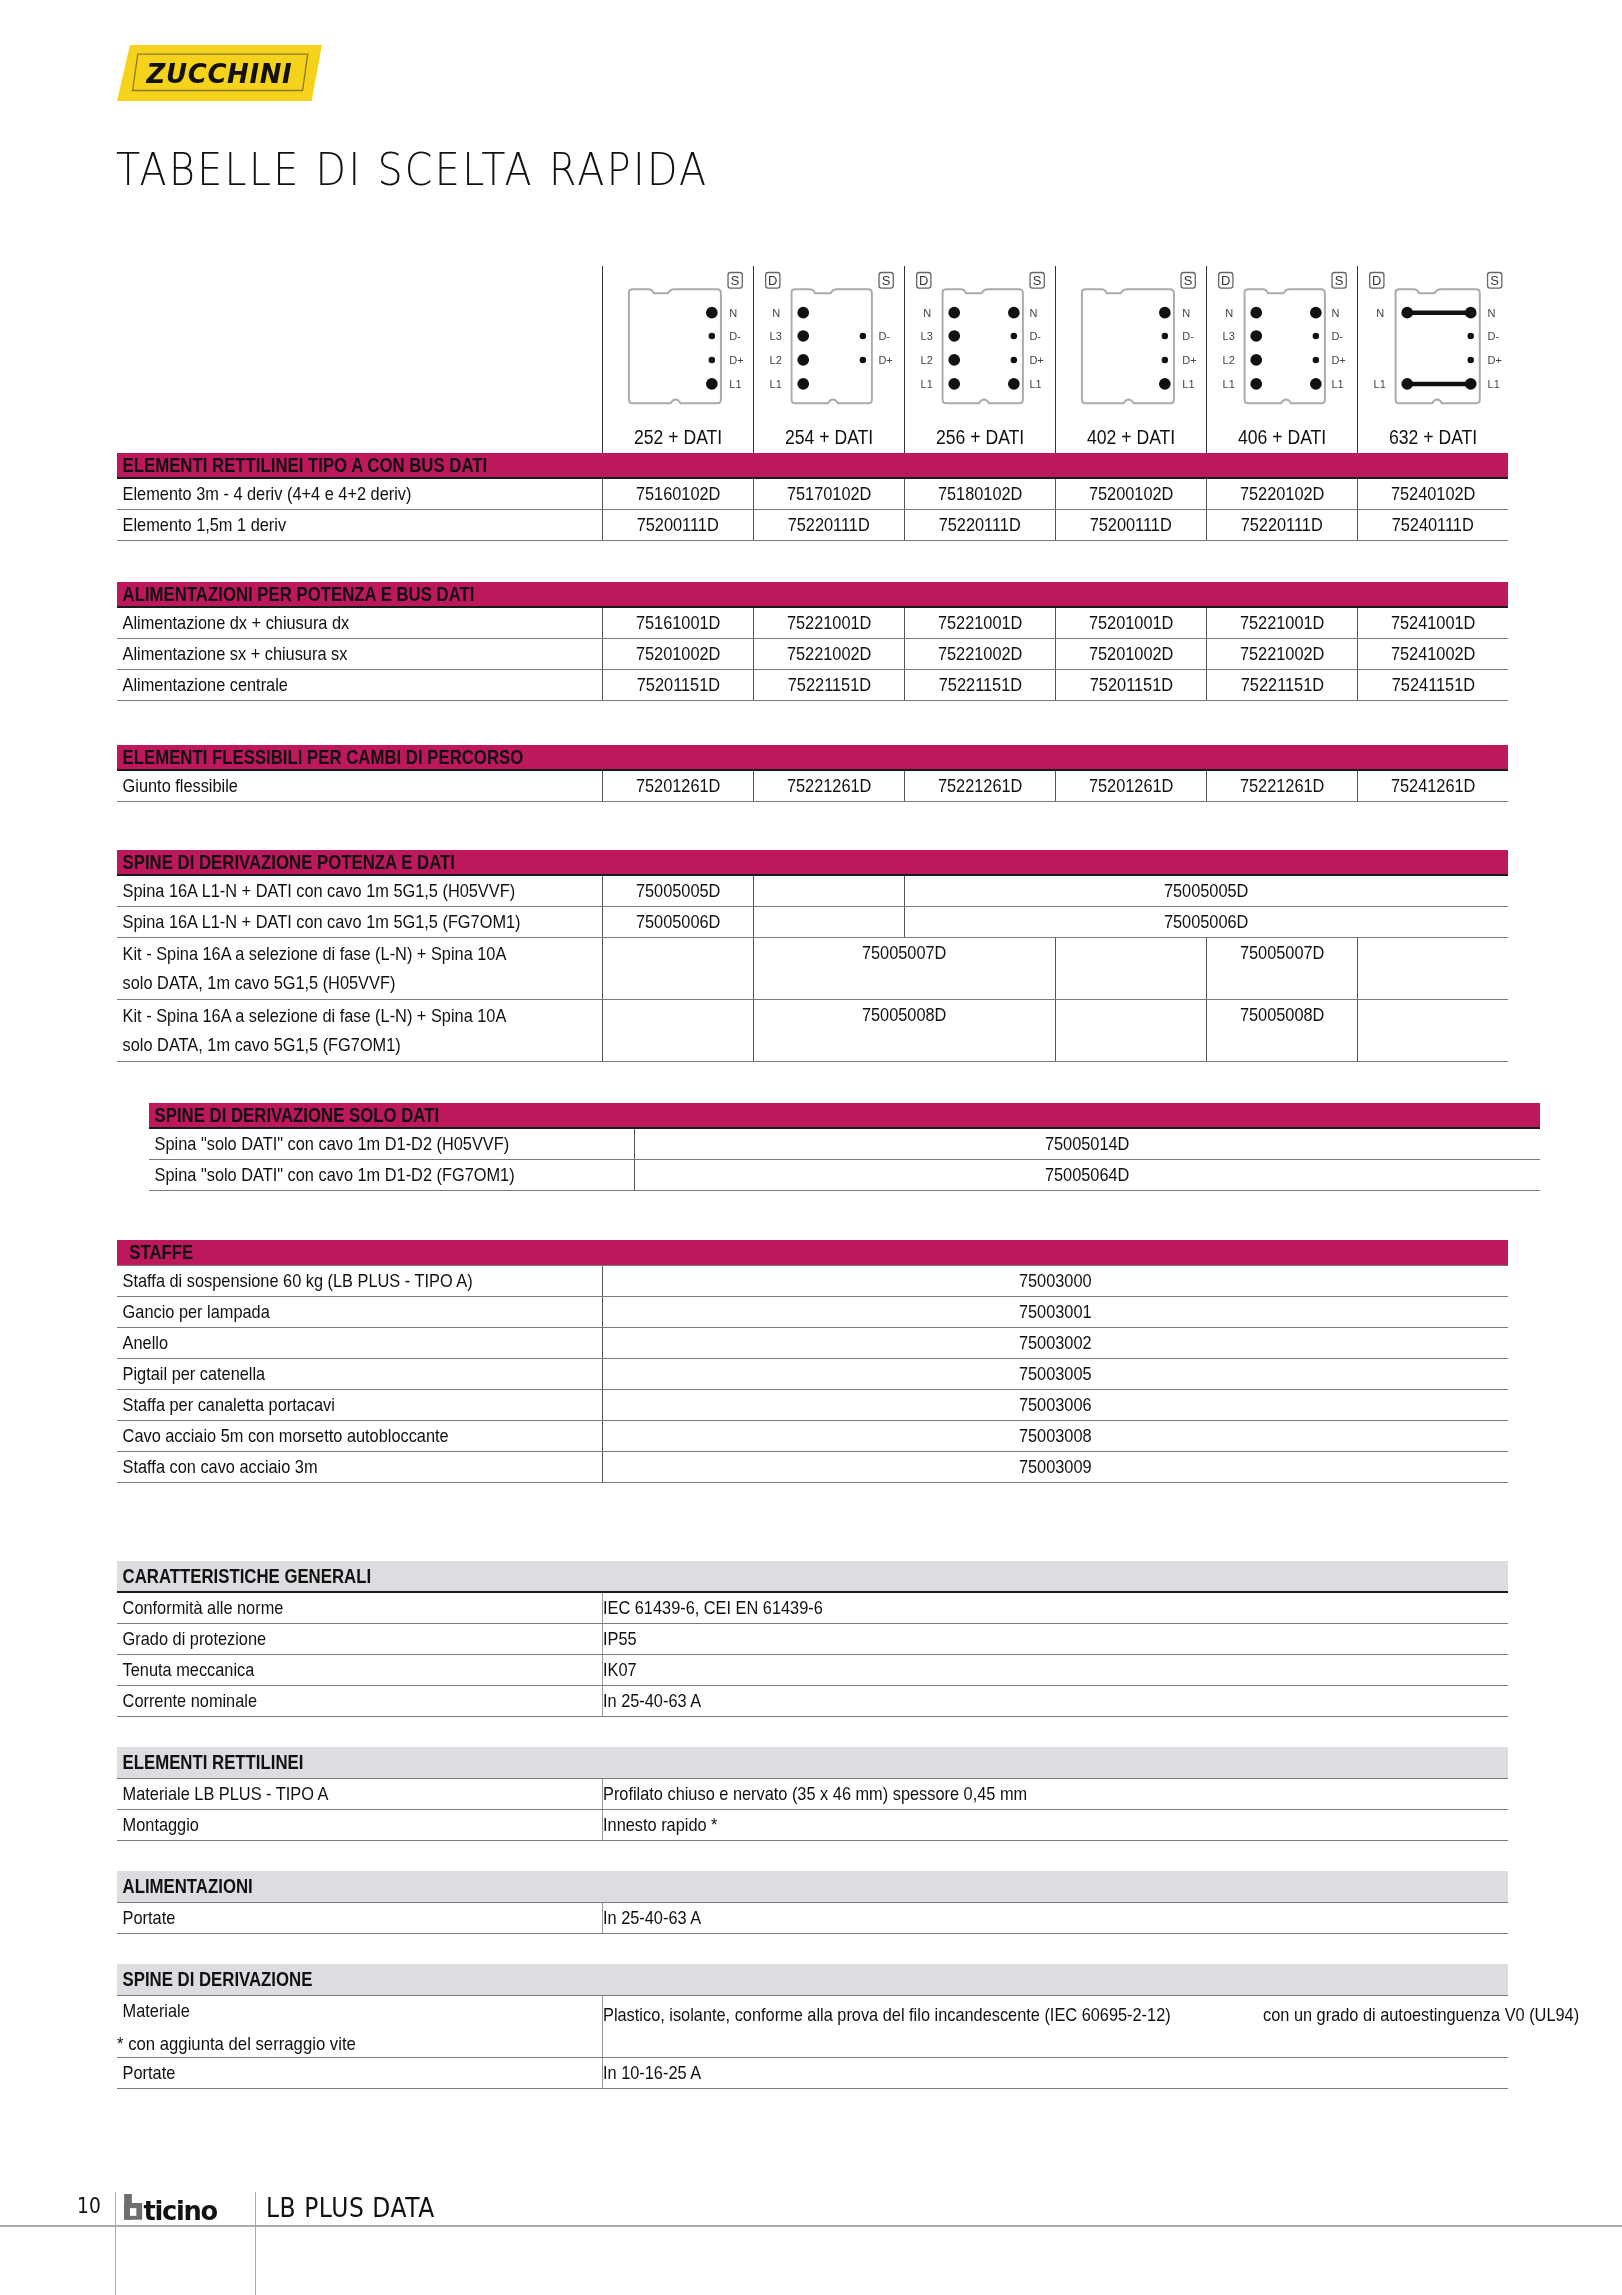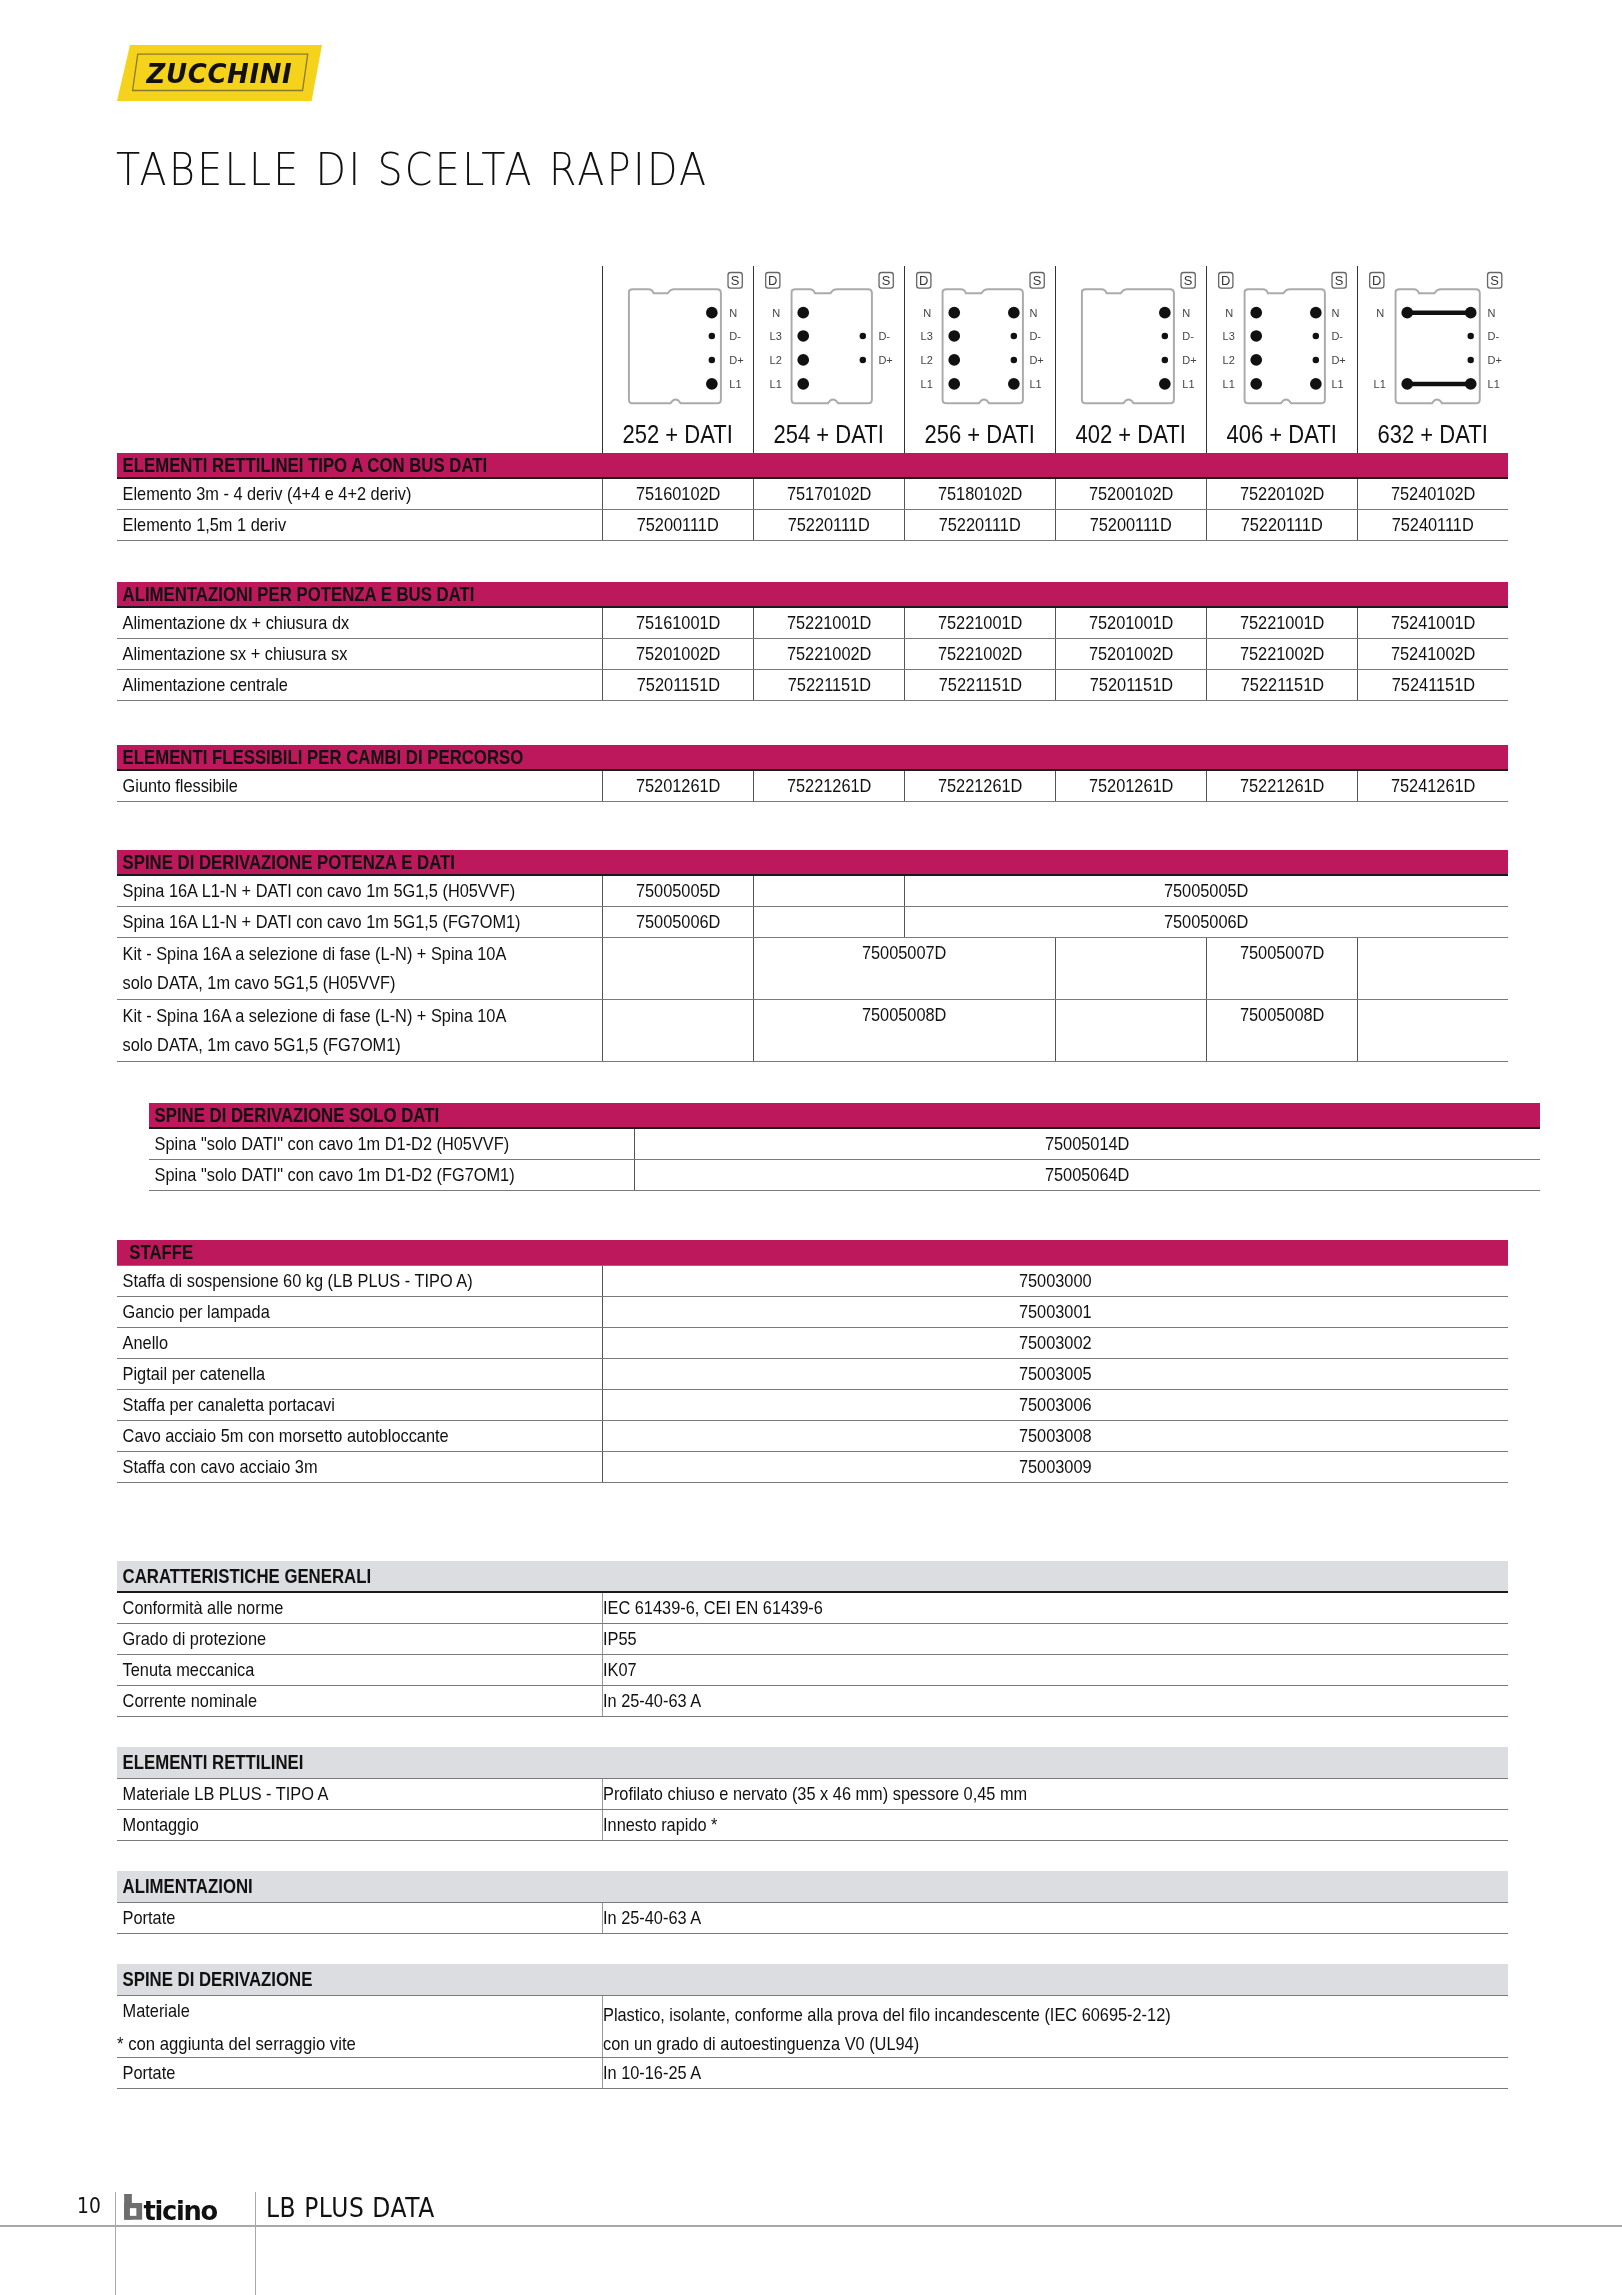--- a/index.html
+++ b/index.html
@@ -26,21 +26,21 @@
   .sec span { font-size:19.5px; font-weight:bold; padding-left:6.5px; white-space:nowrap; display:inline-block;
               transform:scaleX(0.86); transform-origin:left; }
 
   .tall { height:62px; align-items:flex-start; }
   .tall .lab { line-height:29px; padding-top:1.3px; white-space:normal; }
   .tall .cell { align-items:flex-start; padding-top:3.9px; }
 
   
   .hdr { position:absolute; left:602px; top:266px; height:187px; display:flex; }
   .hcol { width:151px; border-left:1.3px solid #333; box-sizing:border-box; position:relative; }
-  .hcol .hl { position:absolute; bottom:3.9px; width:100%; text-align:center; font-size:25px; }
+  .hcol .hl { position:absolute; bottom:3.9px; width:100%; text-align:center; font-size:20px; }
   .hcol .hl span { display:inline-block; transform:scaleX(0.88); }
   .hcol svg { position:absolute; top:0; left:0; }
 
   
   .gsec { background:#dcdde0; height:32px; border-bottom:2.6px solid #1a1a1a; box-sizing:border-box; display:flex; align-items:center; }
   .gsec.light { border-bottom:1.9px solid #7a7a7a;margin-top:30px; }
   .gsec span { font-size:19.5px; font-weight:bold; padding-left:6.5px; white-space:nowrap; display:inline-block; transform:scaleX(0.86); transform-origin:left; }
   .crow .cell.val { justify-content:flex-start; padding-left:0; border-left:1.3px solid #999; }
   .crow .cell.val span { transform-origin:left; white-space:nowrap; }
   .crow.tall2 { height:62px; align-items:flex-start; }
@@ -586,21 +586,21 @@
         </div>
       </div>
     </div>
 
   <div class="gsec light">
       <span>SPINE DI DERIVAZIONE</span>
     </div>
   <div class="row crow tall2">
     <div class="lab">Materiale</div>
     <div class="cells">
-        <div class="cell val w6" style="flex-direction:column;align-items:flex-start;justify-content:flex-start;">
+        <div class="cell val w6" style="flex-direction:row;align-items:flex-start;justify-content:flex-start;">
       <span>Plastico, isolante, conforme alla prova del filo incandescente (IEC 60695-2-12)</span>
       <span>con un grado di autoestinguenza V0 (UL94)</span>
     </div>
       </div>
   </div>
   <div class="row crow">
       <div class="lab">Portate</div>
       <div class="cells">
         <div class="cell val w6">
           <span>In 10-16-25 A</span>

